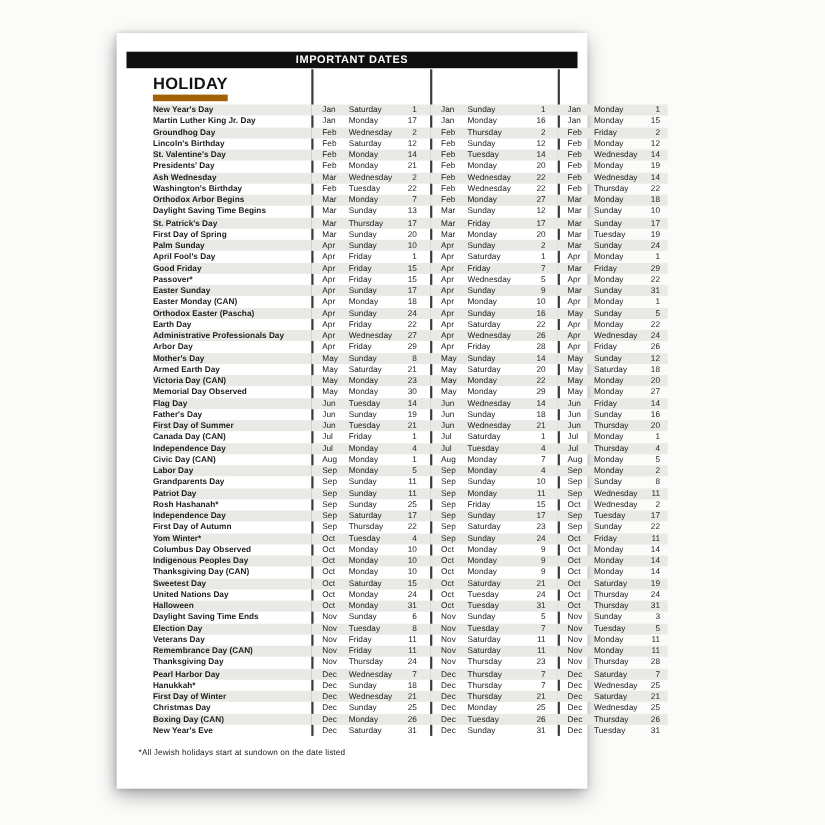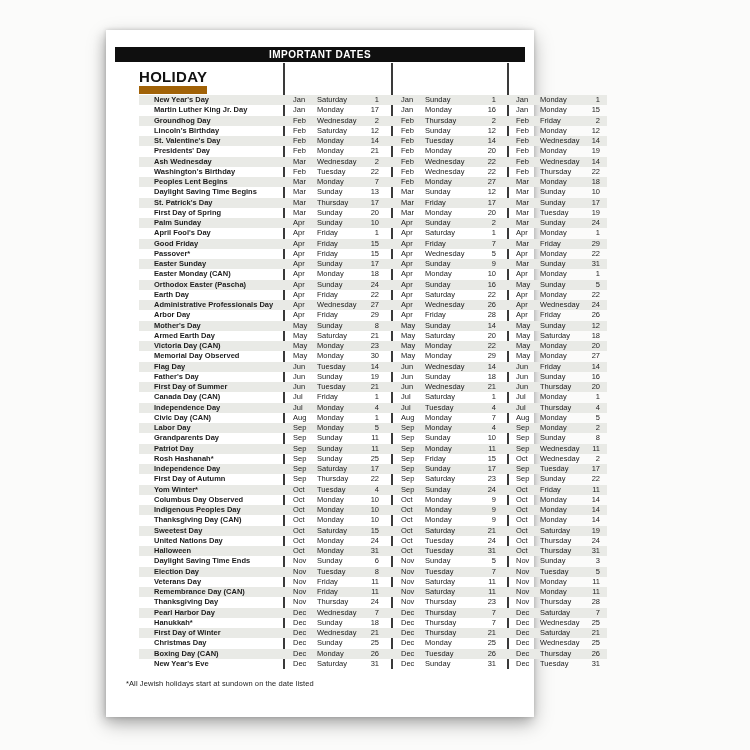--- a/index.html
+++ b/index.html
@@ -19,38 +19,38 @@
     position:absolute; left:9px; right:9px; top:17px; height:15px;
     background:var(--banner-bg,#0f0f0f); color:var(--banner-text,#fff);
     font-size:10px; font-weight:bold; letter-spacing:.5px;
     text-align:center; line-height:15px;
   }
   .table-wrap { position:absolute; left:33px; top:33px; width:468px; }
   .head-zone { height:32px; position:relative; }
   .heading {
     display:inline-block; margin-top:6px;
     font-size:15px; font-weight:bold; letter-spacing:.3px; color:#121212;
-    border-bottom:8px solid #a16207; padding-bottom:1px; line-height:16px;
+    border-bottom:6px solid #a16207; padding-bottom:1px; line-height:16px;
   }
   .vline {
     position:absolute; top:0; bottom:0; width:1.5px;
     background:var(--divider,#3a3a3a);
   }
   .vl1 { left:144px; } .vl2 { left:252px; } .vl3 { left:368px; }
   .rows { position:relative; }
   .row {
     display:grid; grid-template-columns:144px 108px 116px 100px;
     height:10.25px;
   }
   .cell {
     font-size:7.5px; line-height:10.4px; color:var(--text,#1c1c1c);
     background-clip:padding-box; white-space:nowrap; overflow:hidden;
   }
   .row:nth-child(odd) .cell { background:var(--row-shade,#e9eae6); }
-  .name { font-weight:bold; padding-left:15px; border-right:5px solid transparent; }
+  .name { font-weight:bold; padding-left:0; border-right:5px solid transparent; }
   .date { display:flex; }
   .date.c1 { border-left:5px solid transparent; border-right:8px solid transparent; }
   .date.c2 { border-left:5px solid transparent; border-right:7px solid transparent; }
   .date.c3 { border-left:4px solid transparent; border-right:3px solid transparent; }
   .m { width:29px; padding-left:5px; }
   .w { flex:1; }
   .d { width:22px; text-align:right; padding-right:4px; }
   .footnote {
     position:absolute; left:20px; top:649px;
     font-size:7.5px; color:#1d1d1d; letter-spacing:.1px;
@@ -208,21 +208,21 @@
             <span class="w">Wednesday</span>
             <span class="d">22</span>
           </div>
           <div class="cell date c3">
             <span class="m">Feb</span>
             <span class="w">Thursday</span>
             <span class="d">22</span>
           </div>
         </div>
         <div class="row">
-          <div class="cell name">Peoples Lent Begins</div>
+          <div class="cell name">Orthodox Arbor Begins</div>
           <div class="cell date c1">
             <span class="m">Mar</span>
             <span class="w">Monday</span>
             <span class="d">7</span>
           </div>
           <div class="cell date c2">
             <span class="m">Feb</span>
             <span class="w">Monday</span>
             <span class="d">27</span>
           </div>

